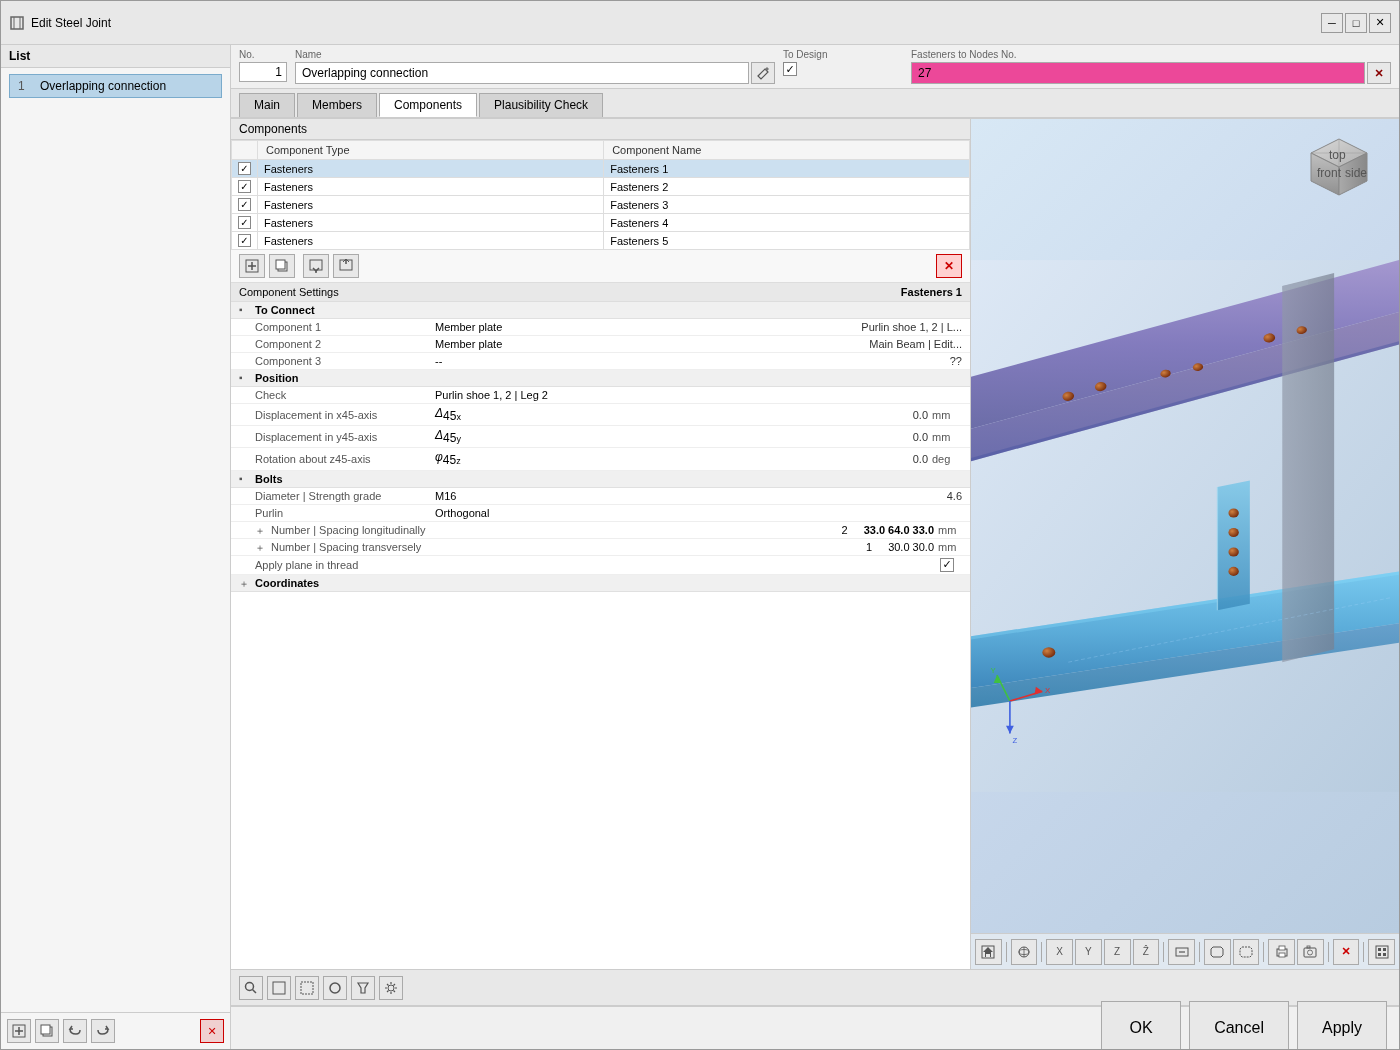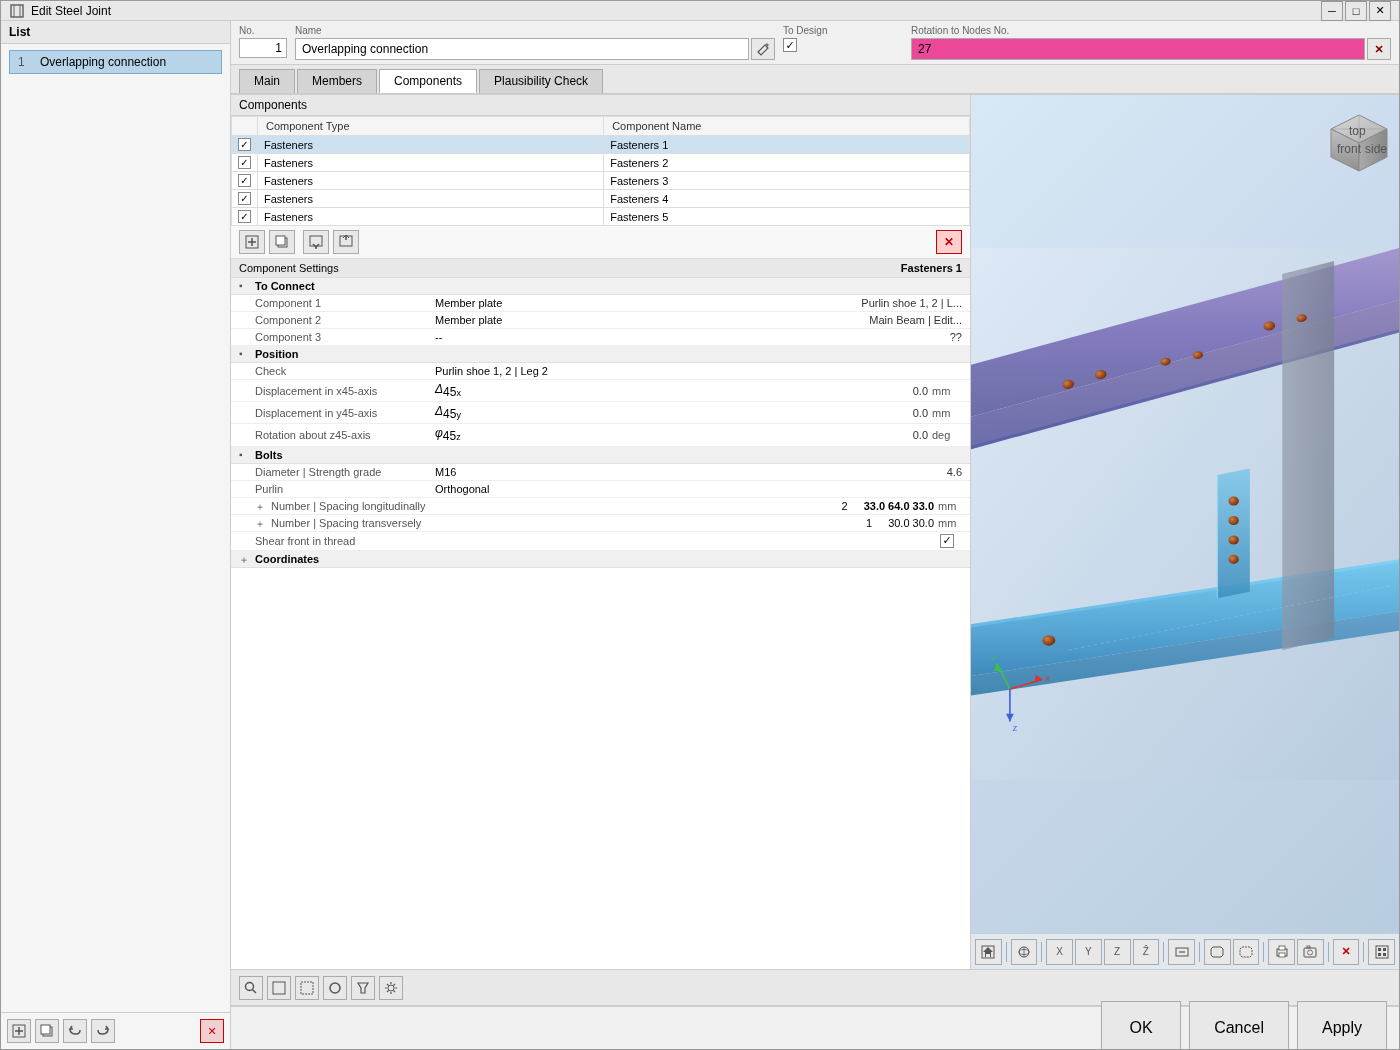--- a/index.html
+++ b/index.html
@@ -1,20 +1,20 @@
 <!DOCTYPE html>
 <html><head>
   <meta charset="utf-8">
   <style>
     * { box-sizing: border-box; margin: 0; padding: 0; font-family: 'Segoe UI', Tahoma, Arial, sans-serif; font-size: 12px; }
     body { background: #f0f0f0; width: 1400px; height: 1050px; overflow: hidden; }
     
     .window { width: 1400px; height: 1050px; background: #f0f0f0; border: 1px solid #999; display: flex; flex-direction: column; }
     
-    .title-bar { background: #e8e8e8; height: 20px; display: flex; align-items: center; padding: 0 8px; border-bottom: 1px solid #ccc; flex-shrink: 0; }
+    .title-bar { background: #e8e8e8; height: 44px; display: flex; align-items: center; padding: 0 8px; border-bottom: 1px solid #ccc; flex-shrink: 0; }
     .title-bar-icon { width: 16px; height: 16px; margin-right: 6px; display: inline-flex; align-items: center; justify-content: center; }
     .title-bar-text { flex: 1; font-size: 12px; color: #000; }
     .title-bar-buttons { display: flex; gap: 2px; }
     .title-bar-btn { width: 22px; height: 20px; background: #e8e8e8; border: 1px solid #999; display: flex; align-items: center; justify-content: center; cursor: pointer; font-size: 11px; }
     
     .main-content { display: flex; flex: 1; overflow: hidden; }
     
     
     .left-panel { width: 230px; background: #f5f5f5; border-right: 1px solid #ccc; display: flex; flex-direction: column; flex-shrink: 0; }
     .left-panel-header { padding: 4px 8px; font-weight: bold; font-size: 12px; border-bottom: 1px solid #ccc; background: #e8e8e8; }
@@ -184,21 +184,21 @@
             </button>
           </div>
         </div>
         <div class="header-col" style="width:120px;">
           <span class="header-col-label">To Design</span>
           <div class="inline-checkbox">
             <div class="chk checked"></div>
           </div>
         </div>
         <div class="header-col" style="flex:1;">
-          <span class="header-col-label">Rotation to Nodes No.</span>
+          <span class="header-col-label">Fasteners to Nodes No.</span>
           <div style="display:flex; gap:2px;">
             <input class="nodes-field" type="text" value="27" style="flex: 1 1 0%; padding: 2px 6px; border: 1px solid rgb(170, 170, 170);">
             <button class="nodes-btn" style="color:#800; font-weight:bold; width:24px; height:22px; background:#e8e8e8; border:1px solid #aaa; display:flex; align-items:center; justify-content:center; cursor:pointer;">✕</button>
           </div>
         </div>
       </div>
 
       <div class="tabs">
         <div class="tab">Main</div>
         <div class="tab">Members</div>
@@ -368,21 +368,21 @@
                 <span style="font-size:11px; color:#555; min-width:24px;">mm</span>
               </div>
               <div class="tree-row">
                 <span class="expand-icon" style="margin-right:4px; color:#555;">＋</span>
                 <span class="tree-row-label" style="flex:1;">Number | Spacing transversely</span>
                 <span style="margin-right:16px; font-size:11px;">1</span>
                 <span style="font-size:11px; margin-right:4px;">30.0 30.0</span>
                 <span style="font-size:11px; color:#555; min-width:24px;">mm</span>
               </div>
               <div class="tree-row">
-                <span class="tree-row-label">Shear front in thread</span>
+                <span class="tree-row-label">Apply plane in thread</span>
                 <span style="flex:1;"></span>
                 <div class="chk checked" style="margin-right:8px;"></div>
               </div>
             </div>
 
             <div class="tree-group">
               <div class="tree-group-header">
                 <span class="expand-icon">＋</span>
                 <span class="tree-group-label">Coordinates</span>
               </div>
@@ -476,21 +476,21 @@
                 <line x1="0" y1="0" x2="50" y2="-15" stroke="#e03030" stroke-width="2.5"></line>
                 <polygon points="50,-15 38,-10 40,-22" fill="#e03030"></polygon>
                 <text x="54" y="-13" fill="#e03030" font-size="13" font-family="Arial">X</text>
 
                 <line x1="0" y1="0" x2="0" y2="50" stroke="#4060e0" stroke-width="2.5"></line>
                 <polygon points="0,50 -6,38 6,38" fill="#4060e0"></polygon>
                 <text x="4" y="64" fill="#4060e0" font-size="13" font-family="Arial">Z</text>
               </g>
             </svg>
 
-            <div class="nav-cube" style="position:absolute; top:16px; right:8px;">
+            <div class="nav-cube" style="position:absolute; top:16px; right:28px;">
               <svg width="64" height="64" viewBox="0 0 64 64">
                 <defs>
                   <linearGradient id="cubeTop" x1="0%" y1="0%" x2="100%" y2="100%">
                     <stop offset="0%" style="stop-color:#d8d8d8"></stop>
                     <stop offset="100%" style="stop-color:#b0b0b0"></stop>
                   </linearGradient>
                   <linearGradient id="cubeFront" x1="0%" y1="0%" x2="0%" y2="100%">
                     <stop offset="0%" style="stop-color:#c0c0c0"></stop>
                     <stop offset="100%" style="stop-color:#909090"></stop>
                   </linearGradient>

